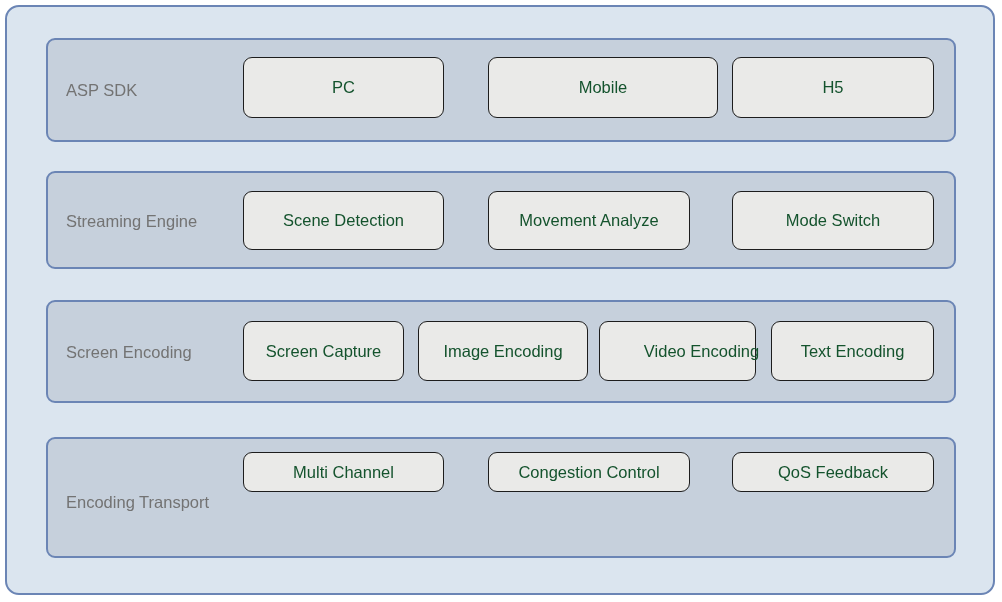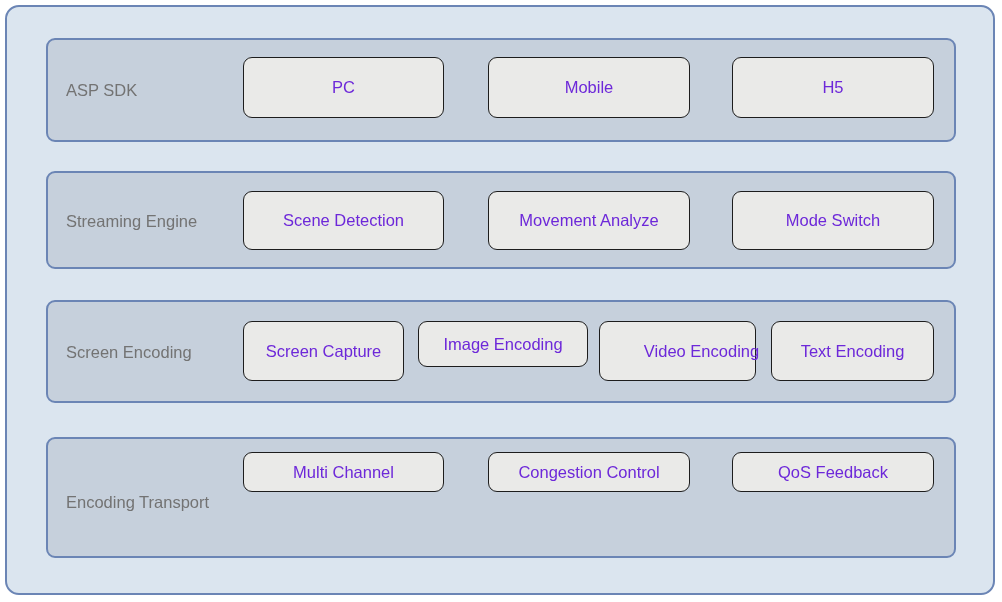--- a/index.html
+++ b/index.html
@@ -43,56 +43,56 @@
   }
   .node-box {
     position: absolute;
     box-sizing: border-box;
     background: #eaeae8;
     border: 1.6px solid #1d1d1d;
     border-radius: 9px;
     display: flex;
     align-items: center;
     justify-content: center;
-    color: #6d28d9;
+    color: #14532d;
     font-size: 16.5px;
     line-height: 1;
     white-space: nowrap;
     text-align: right;
   }
   .node-box.wide-bar {
     border-radius: 8px;
   }
 </style>
 </head>
 <body>
 
 <div id="canvas">
 
   <div class="outer-frame"></div>
 
   <div class="layer-band" style="left:46px; top:38px; width:910px; height:104px;"></div>
   <div class="layer-label" style="left:66px; top:82px;">ASP SDK</div>
 
   <div class="node-box" style="left:243px; top:57px; width:201px; height:61px;">PC</div>
-  <div class="node-box" style="left:488px; top:57px; width:202px; height:61px;">Mobile</div>
+  <div class="node-box" style="left:488px; top:57px; width:230px; height:61px;">Mobile</div>
   <div class="node-box" style="left:732px; top:57px; width:202px; height:61px;">H5</div>
 
   <div class="layer-band" style="left:46px; top:171px; width:910px; height:98px;"></div>
   <div class="layer-label" style="left:66px; top:213px;">Streaming Engine</div>
 
   <div class="node-box" style="left:243px; top:191px; width:201px; height:59px;">Scene Detection</div>
   <div class="node-box" style="left:488px; top:191px; width:202px; height:59px;">Movement Analyze</div>
   <div class="node-box" style="left:732px; top:191px; width:202px; height:59px;">Mode Switch</div>
 
   <div class="layer-band" style="left:46px; top:300px; width:910px; height:103px;"></div>
   <div class="layer-label" style="left:66px; top:344px;">Screen Encoding</div>
 
   <div class="node-box" style="left:243px; top:321px; width:161px; height:60px;">Screen Capture</div>
-  <div class="node-box" style="left:418px; top:321px; width:170px; height:46px;">Image Encoding</div>
+  <div class="node-box" style="left:418px; top:321px; width:170px; height:60px;">Image Encoding</div>
   <div class="node-box" style="left:599px; top:321px; width:157px; height:60px;padding-left:48px;">Video Encoding</div>
   <div class="node-box" style="left:771px; top:321px; width:163px; height:60px;">Text Encoding</div>
 
   <div class="layer-band" style="left:46px; top:437px; width:910px; height:121px;"></div>
   <div class="layer-label" style="left:66px; top:494px;">Encoding Transport</div>
 
   <div class="node-box" style="left:243px; top:452px; width:201px; height:40px;">Multi Channel</div>
   <div class="node-box" style="left:732px; top:452px; width:202px; height:40px;">QoS Feedback</div>
   <div class="node-box" style="left:488px; top:452px; width:202px; height:40px;">Congestion Control</div>
 

